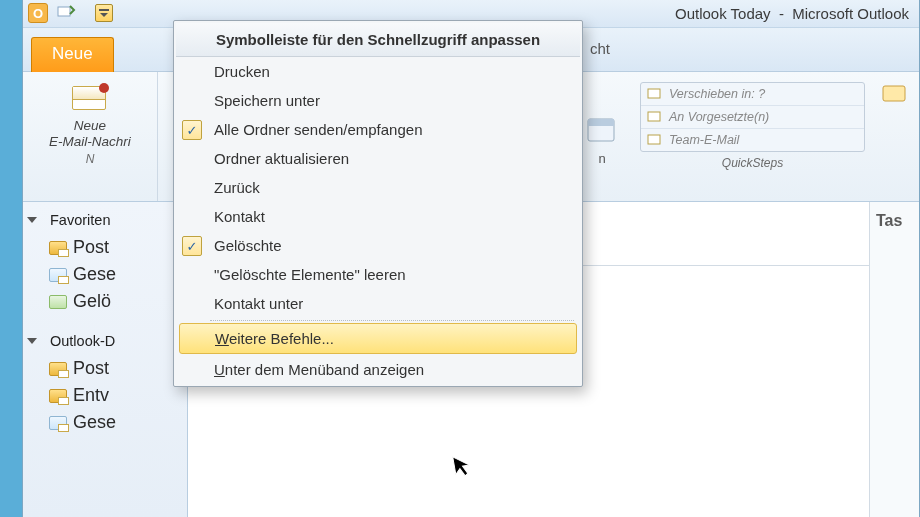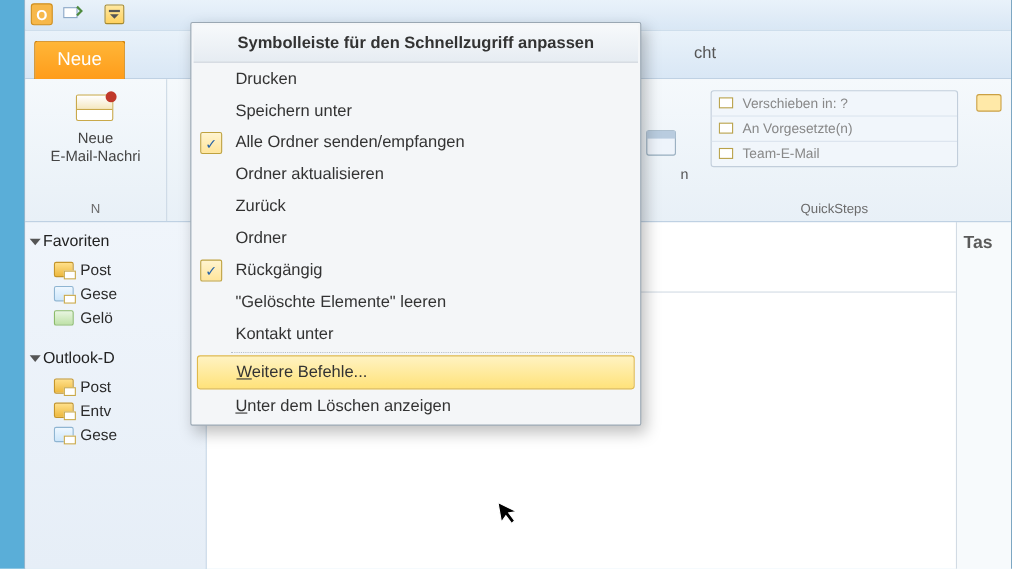--- a/index.html
+++ b/index.html
@@ -40,21 +40,21 @@
     margin-bottom:-1px; font-weight:500;
   }
   .ribbon-body {
     height:130px; background:linear-gradient(#f5f9fc,#e8f0f7);
     border-bottom:1px solid #b8cde0;
     display:flex; position:relative;
   }
   .ribbon-group {
     padding:6px 10px 2px 10px; display:flex; flex-direction:column; align-items:center;
     border-right:1px solid #cdd9e5; position:relative;
-    justify-content:space-between;
+    font-style:italic;
   }
   .ribbon-group .glabel { font-size:12px; color:#6a6a6a; padding:2px 0; }
   .big-btn { display:flex; flex-direction:column; align-items:center; cursor:pointer; }
   .big-btn .ico { width:44px; height:40px; position:relative; }
   .mail-ico {
     width:34px; height:24px; background:#fff; border:1px solid #c9a94a;
     position:absolute; top:8px; left:4px; border-radius:2px;
   }
   .mail-ico::before {
     content:""; position:absolute; top:0; left:0; right:0; height:12px;
@@ -75,28 +75,28 @@
     border-bottom:1px solid #dbe4ee;
   }
   .quicksteps .cell:first-child { }
   .quicksteps .cell .mini-ico { width:16px; height:14px; }
   
   .content { display:flex; height:calc(100% - 28px - 44px - 130px); }
   .navpane {
     width:165px; background:linear-gradient(#f0f5fb,#e6eef7);
     border-right:1px solid #b8cde0; padding-top:4px; overflow:hidden;
   }
-  .nav-section { font-size:14.5px; color:#222; padding:6px 6px 6px 16px; position:relative; font-weight:400;}
+  .nav-section { font-size:14.5px; color:#222; padding:6px 6px 6px 27px; position:relative; font-weight:400;}
   .nav-section::before {
     content:""; position:absolute; left:4px; top:11px; width:0;height:0;
     border-left:5px solid transparent; border-right:5px solid transparent; border-top:6px solid #555;
   }
   .nav-item {
     display:flex; align-items:center; gap:6px; padding:3px 2px 3px 26px;
-    font-size:14px; color:#2a2a2a; cursor:pointer;
+    font-size:18px; color:#2a2a2a; cursor:pointer;
   }
   .folder-ico { width:18px; height:14px; background:linear-gradient(#ffe08a,#edb83e); border:1px solid #c4952a; border-radius:2px; position:relative; flex:0 0 18px;}
   .folder-ico.trash { background:linear-gradient(#e8f5e1,#bfe2a8); border-color:#8bbb6a;}
   .folder-ico.draft { background:linear-gradient(#eef7ff,#cde6fa); border-color:#8fb5d2;}
   .folder-ico .env { position:absolute; bottom:-3px; right:-3px; width:11px; height:8px; background:#fff; border:1px solid #c9a94a; }
   
   .main { flex:1; background:#fff; padding:0; display:flex; }
   .main-inner { flex:1; padding:14px 10px; font-size:20px; color:#3a3a3a;}
   .taskcol { width:50px; border-left:1px solid #d2dbe4; background:#f7fafc; padding:10px 6px; font-size:16px; color:#5a5a5a; font-weight:bold;}
   .main .sep { height:1px; background:#d2dbe4; margin:26px -10px 0 -10px;}
@@ -131,21 +131,21 @@
     margin:1px 3px; padding-left:35px;
   }
   .dropdown .item .u { text-decoration:underline; }
   
   .cursor-arrow {
     position:absolute; left:430px; top:453px; z-index:60;
     color:#000; font-size:22px; transform:rotate(-10deg);
     pointer-events:none;
   }
   
-  .ghost { color:#555; font-size:15px;margin-left:41px; }
+  .ghost { color:#555; font-size:15px; }
 </style>
 </head>
 <body>
 
 <div class="window">
 
   <div class="titlebar">
     <div class="qat">
       <div class="qat-box">
         <div class="outlook-icon">O</div>
@@ -155,20 +155,25 @@
             <rect x="2" y="4" width="12" height="9" fill="#fff" stroke="#8aa7c6"></rect>
             <path d="M14 3 L18 7 L14 11" fill="none" stroke="#4e8b3e" stroke-width="2"></path>
           </svg>
       </div>
       <div class="qat-box" style="width:6px"></div>
       <div class="qat-dropdown">
         <div class="bar"></div>
           <div class="tri"></div>
       </div>
     </div>
+    <span>
+      <span>Outlook Today</span>
+      &nbsp;<span>-</span>&nbsp;
+      <span>Microsoft Outlook</span>
+    </span>
   </div>
 
   <div class="ribbon-tabs">
     <div class="file-tab">Neue</div>
   </div>
 
   <div class="ribbon-body">
     <div class="ribbon-group" style="width:135px;">
       <div class="big-btn">
         <div class="ico">
@@ -298,40 +303,40 @@
         <div class="chk">✓</div>
         <span>Alle Ordner senden/empfangen</span>
       </div>
     <div class="item">
         <span>Ordner aktualisieren</span>
       </div>
     <div class="item">
         <span>Zurück</span>
       </div>
     <div class="item">
-        <span>Ordner</span>
+        <span>Kontakt</span>
       </div>
     <div class="item">
         <div class="chk">✓</div>
-        <span>Rückgängig</span>
+        <span>Gelöschte</span>
       </div>
     <div class="item">
         <span>"Gelöschte Elemente" leeren</span>
       </div>
     <div class="item">
         <span>Kontakt unter</span>
       </div>
 
     <div class="sep-dots"></div>
 
     <div class="item hl">
       <span><span class="u">W</span><span></span><span id="mc-rest">eitere Befehle...</span></span>
     </div>
     <div class="item">
-      <span><span class="u">U</span><span>nter dem Löschen anzeigen</span></span>
+      <span><span class="u">U</span><span>nter dem Menüband anzeigen</span></span>
     </div>
   </div>
 
   <div class="cursor-arrow">
     <svg width="22" height="26">
         <path d="M2 2 L2 20 L7 15 L11 23 L14 21 L10 13 L17 13 Z" fill="#000" stroke="#fff" stroke-width="1"></path>
       </svg>
   </div>
 
 </div>

